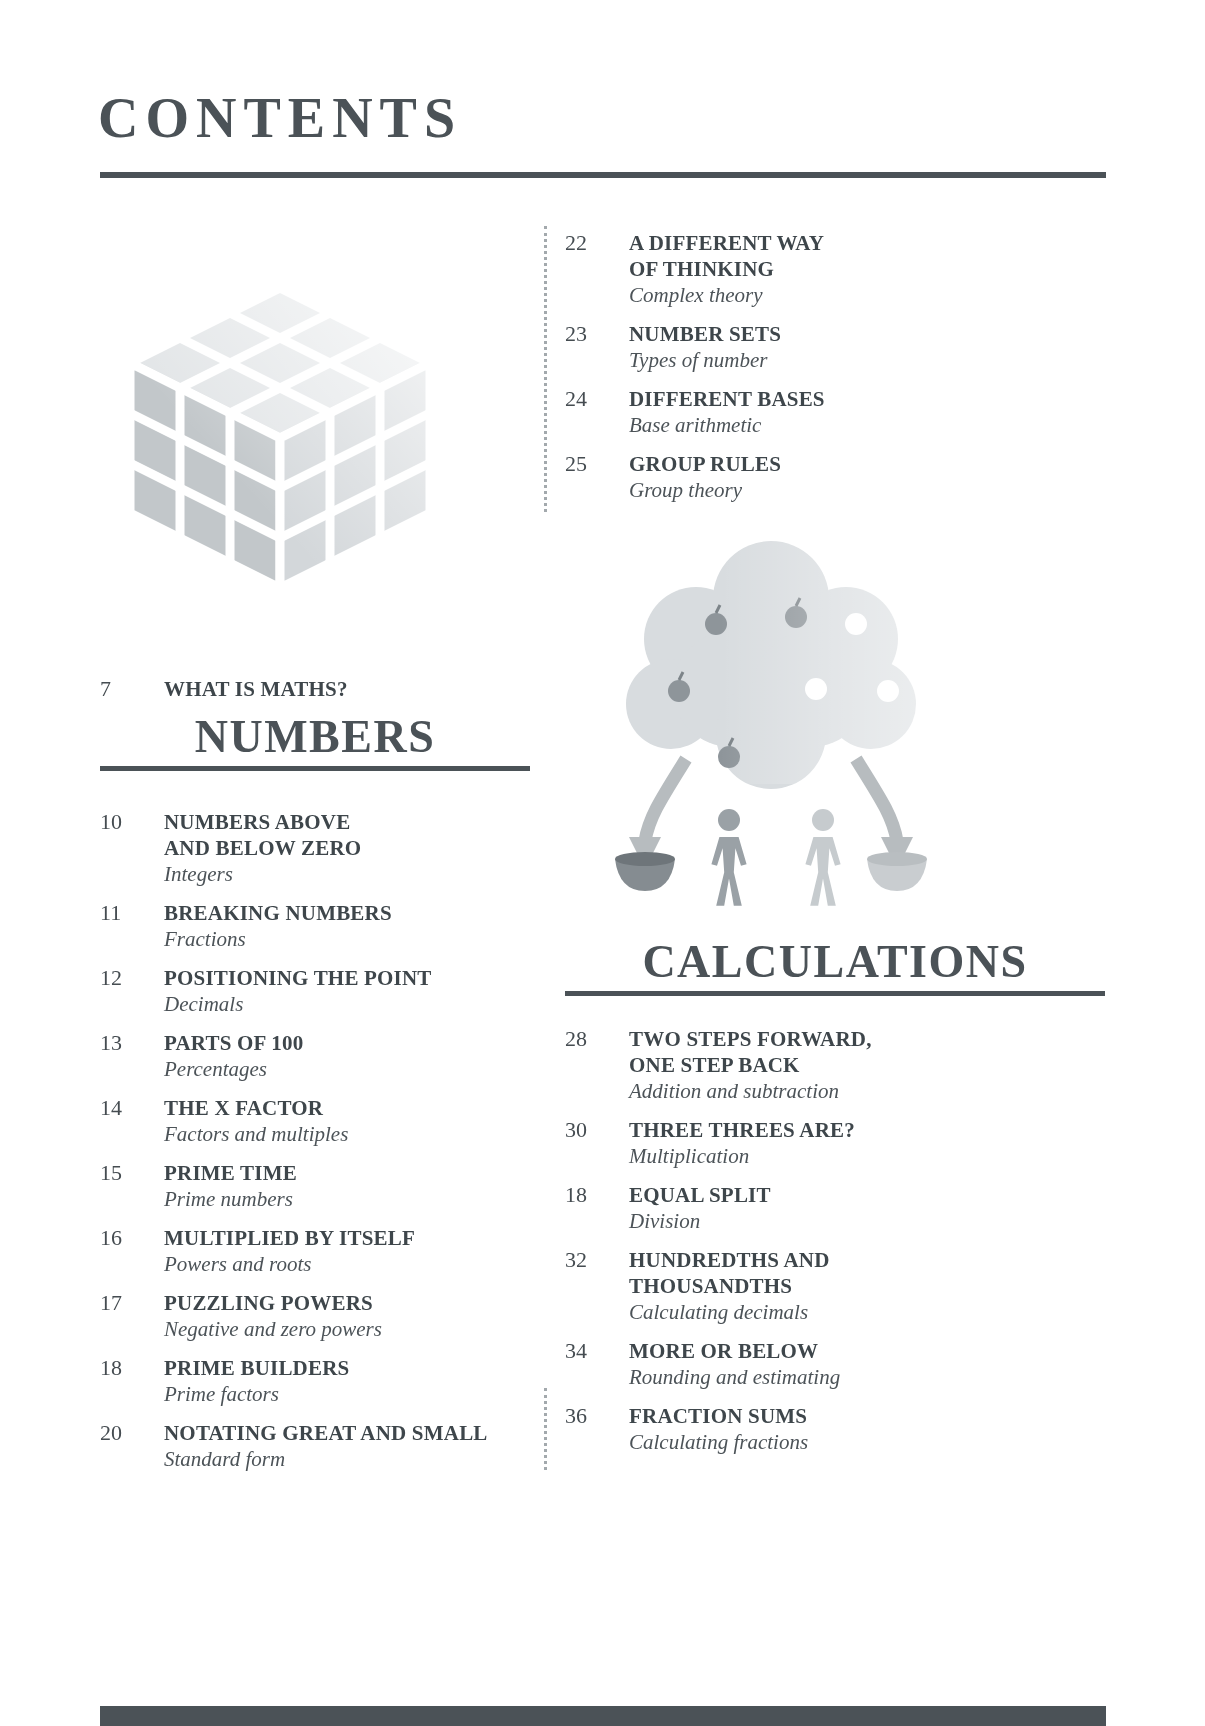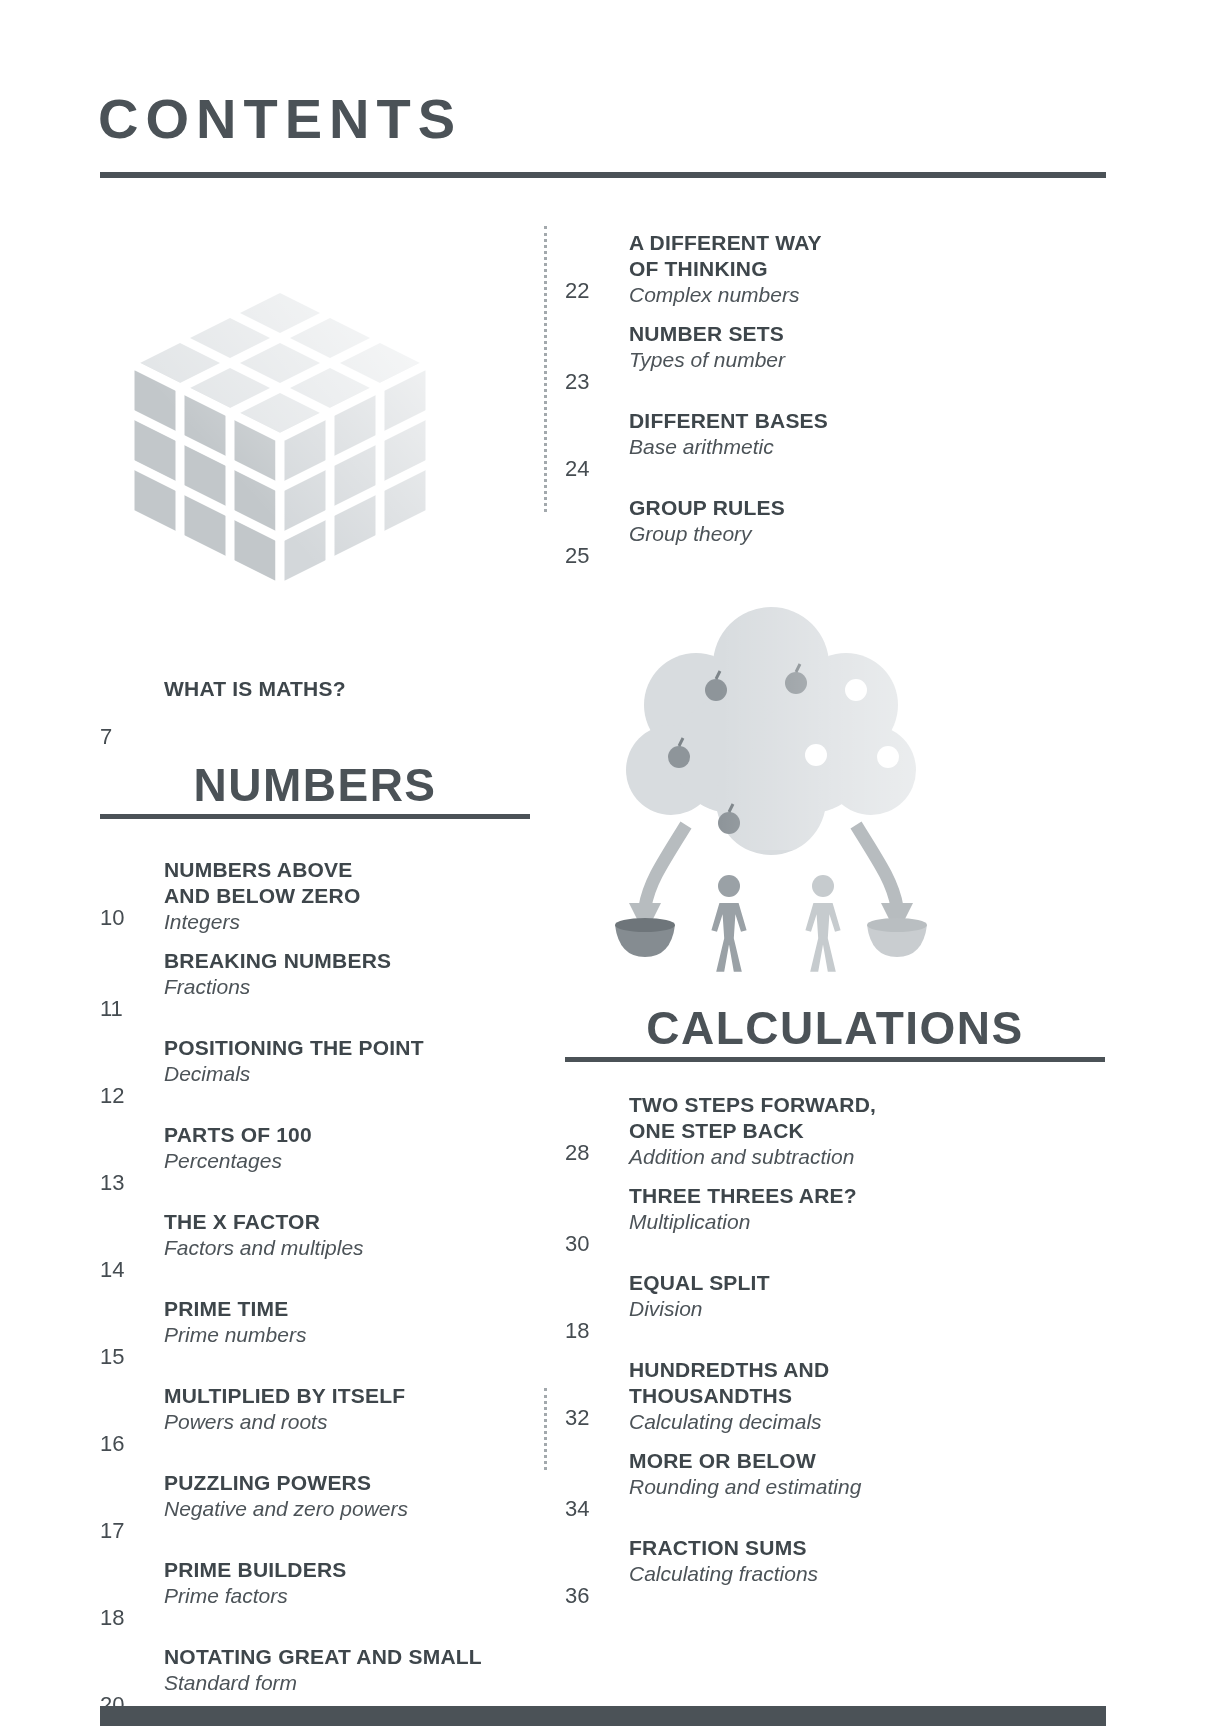--- a/index.html
+++ b/index.html
@@ -2,42 +2,42 @@
 <html><head>
 <meta charset="utf-8">
 <style>
   * { margin:0; padding:0; box-sizing:border-box; }
   html,body { background:#ffffff; }
   .page {
     position:relative;
     width:1205px; height:1726px;
     background:#ffffff;
     overflow:hidden;
-    font-family:Liberation Sans, sans-serif;
+    font-family:Liberation Serif, serif;
     color:#454c51;
   }
   .contents-title {
     position:absolute; left:98px; top:86px;
     font-size:56px; font-weight:700; letter-spacing:7px;
     color:#4b5257;
   }
   .header-rule {
     position:absolute; left:100px; top:172px;
     width:1006px; height:6px; background:#4b5257;
   }
   .col-left { position:absolute; left:100px; top:222px; width:430px; }
   .col-right { position:absolute; left:565px; top:222px; width:540px; }
 
   .illus-cube { display:block; margin:26px 0 0 0; }
   .illus-tree { display:block; margin:16px 0 0 36px; }
 
   .entry { display:flex; margin-bottom:13px; }
   .entry .num {
     width:64px; flex:0 0 64px;
-    font-size:22px; line-height:26px; color:#454c51;margin-top:48px;
+    font-size:22px; line-height:26px; color:#454c51;
   }
   .entry-title {
     font-size:21px; line-height:26px; font-weight:700;
     color:#3e464b; white-space:pre-line; letter-spacing:0.2px;
   }
   .entry-subtitle {
     font-size:21px; line-height:26px; font-style:italic;
     color:#4c5358; font-weight:400;
   }
   .intro-entry { margin-top:28px; margin-bottom:0; }
@@ -189,21 +189,21 @@
   </div>
 
   <div class="col-right">
 
     <div class="entries-top">
       <div class="entry">
         <span class="num">22</span>
         <div>
           <div class="entry-title">A DIFFERENT WAY
 OF THINKING</div>
-          <div class="entry-subtitle">Complex numbers</div>
+          <div class="entry-subtitle">Complex theory</div>
         </div>
       </div>
       <div class="entry">
         <span class="num">23</span>
         <div>
           <div class="entry-title">NUMBER SETS</div>
           <div class="entry-subtitle">Types of number</div>
         </div>
       </div>
       <div class="entry">

